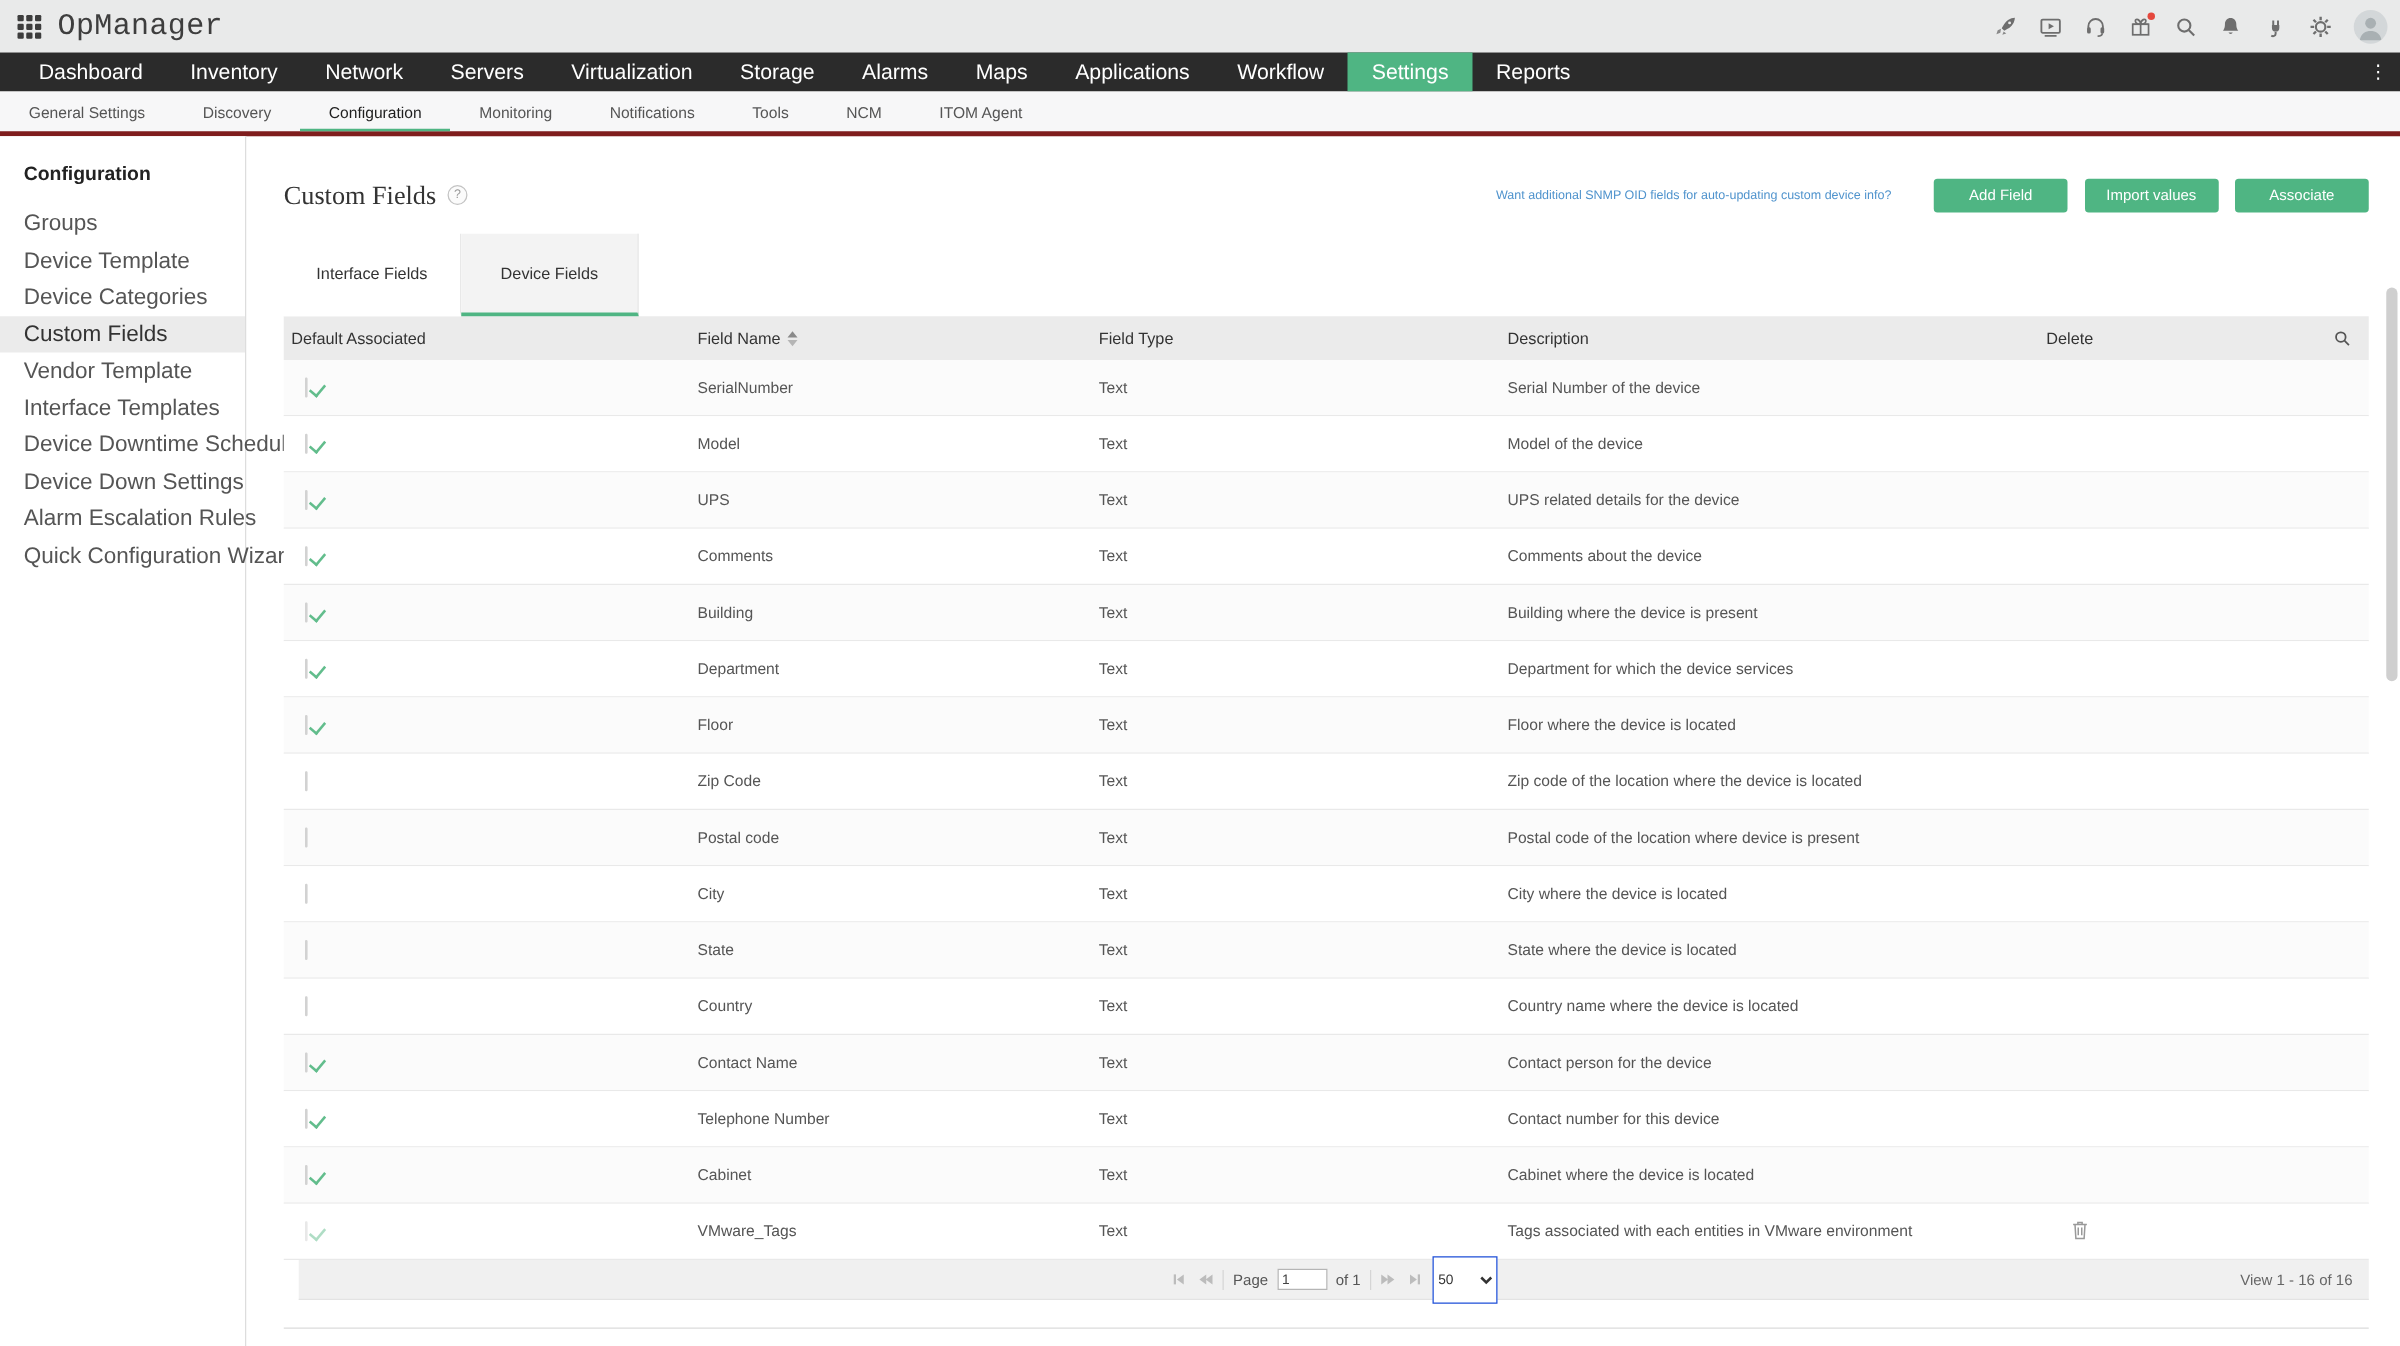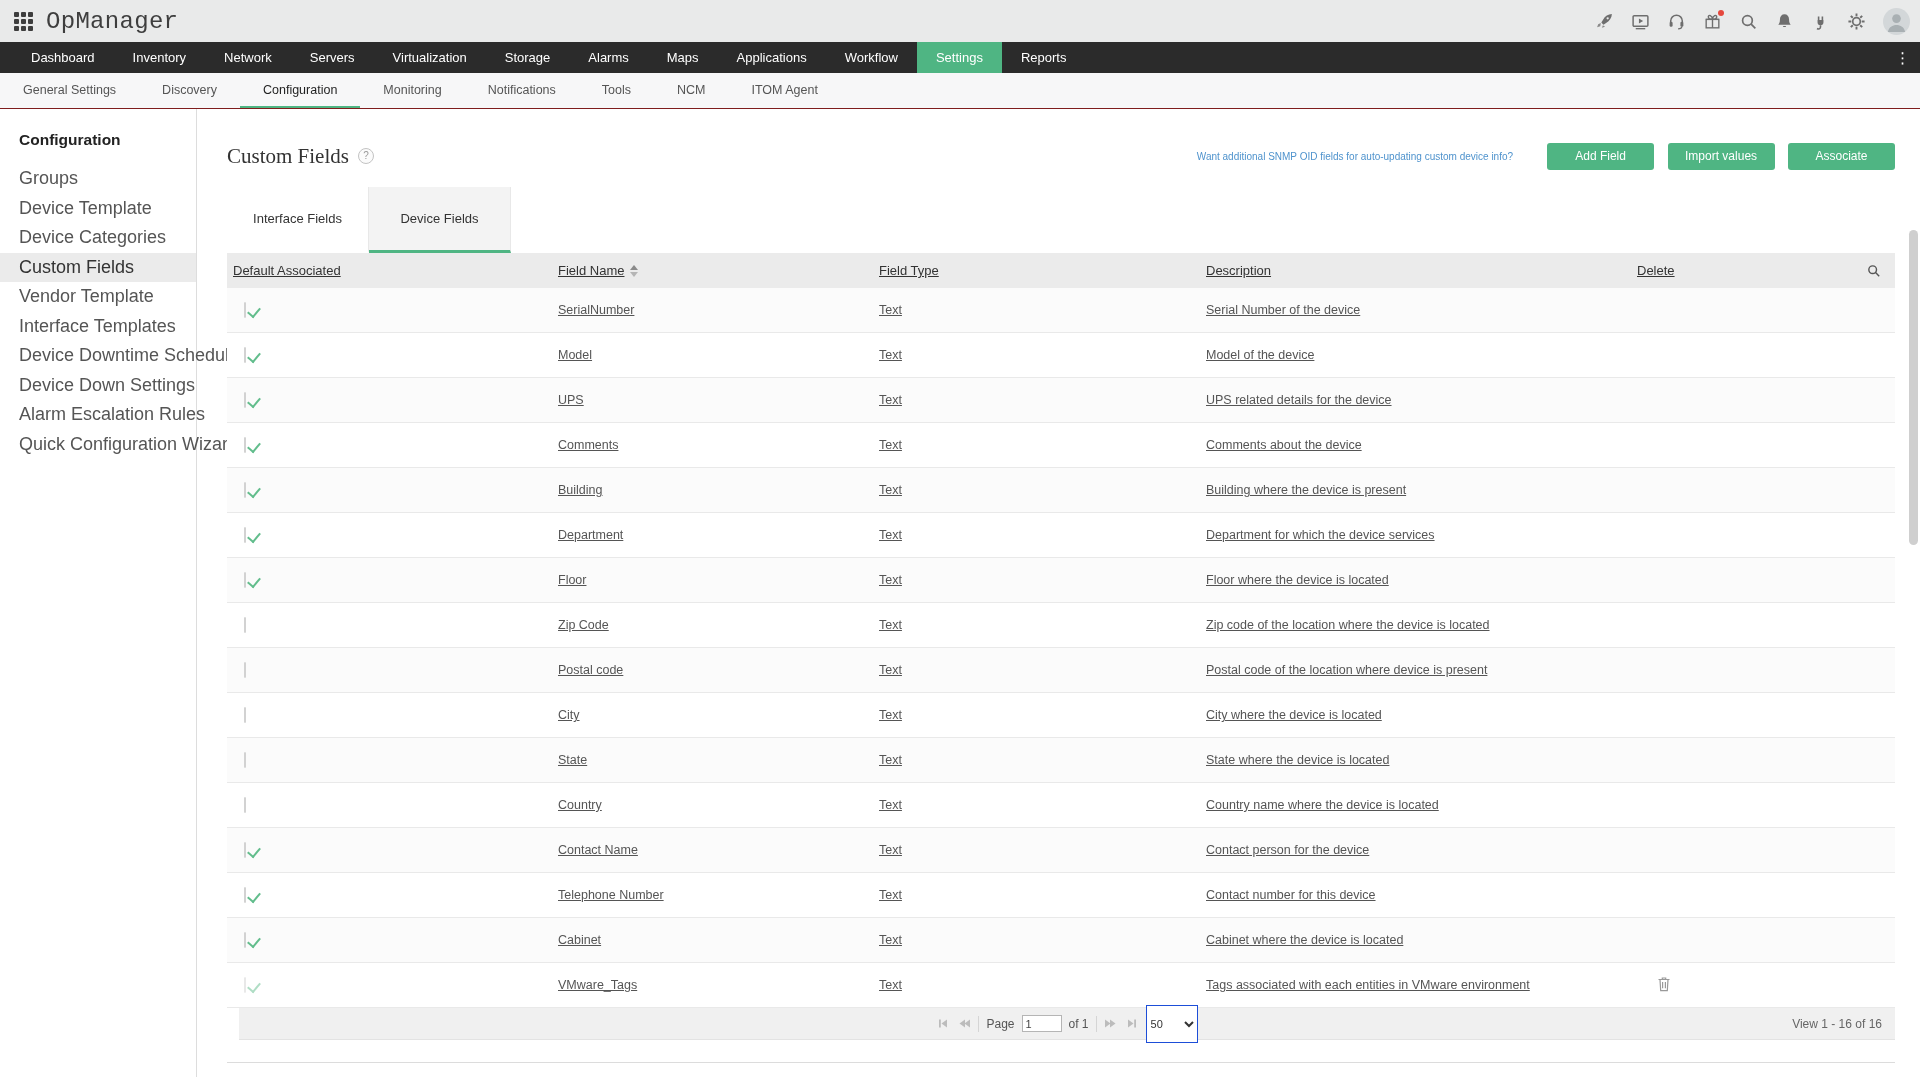--- a/index.html
+++ b/index.html
@@ -15,26 +15,26 @@
   .topbar-icons { margin-left:auto; display:flex; align-items:center; gap:17px; }
   .tb-icon { width:19px; height:19px; position:relative; cursor:pointer; flex:none; }
   .tb-icon svg { width:100%; height:100%; display:block; }
   .tb-icon .dot { position:absolute; top:-2px; right:-2px; width:6px; height:6px; border-radius:50%; background:#e5483d; }
   .avatar { width:27px; height:27px; border-radius:50%; background:#d3d7d9; overflow:hidden; cursor:pointer; flex:none; }
   .avatar svg { width:100%; height:100%; display:block; }
 
   
   .mainnav { height:31px; background:#2b2b2b; display:flex; align-items:stretch; padding-left:12px; position:relative; }
   .nav-items { display:flex; }
-  .nav-item { color:#fff; font-size:13px; line-height:31px; padding:0 19px; cursor:pointer; white-space:nowrap; }
+  .nav-item { color:#fff; font-size:17px; line-height:31px; padding:0 19px; cursor:pointer; white-space:nowrap; }
   .nav-item.active { background:#4fb583; }
   .nav-kebab { position:absolute; right:10px; top:0; color:#fff; line-height:31px; font-size:15px; cursor:pointer; }
 
   
-  .subnav { height:36px; background:#f7f7f8; border-bottom:1px solid #7f1d1d; display:flex; }
+  .subnav { height:36px; background:#f7f7f8; border-bottom:4px solid #7f1d1d; display:flex; }
   .subnav-item { font-size:12.5px; color:#555; line-height:34px; padding:0 23px; cursor:pointer;
     border-bottom:2px solid transparent; white-space:nowrap; }
   .subnav-item.active { color:#1f1f1f; border-bottom-color:#4fb583; }
 
   
   .content { display:flex; height:968px; }
   .sidebar { width:197px; flex:none; border-right:1px solid #ddd; padding-top:22px; background:#fff; }
   .sidebar-title { font-size:15.5px; font-weight:bold; color:#222; padding:0 0 15px 19px; }
   .side-item { font-size:18px; color:#555; line-height:29.5px; padding-left:19px; cursor:pointer; white-space:nowrap; }
   .side-item.active { background:#ebebeb; color:#333; }
@@ -49,21 +49,21 @@
   .btn { width:107px; height:27px; background:#4fb583; color:#fff; font-size:12px; border:none; border-radius:3px;
     margin-left:9px; cursor:pointer; font-family:"Liberation Sans", sans-serif; }
 
   
   .tabs { margin-top:14px; display:flex; height:66px; }
   .tab { width:142px; display:flex; align-items:center; justify-content:center; font-size:13px; color:#333;
     border-right:1px solid #e8e8e8; cursor:pointer; background:#fff; border-bottom:3px solid transparent; }
   .tab.active { background:#f3f3f3; border-bottom-color:#4fb583; }
 
   
-  .thead, .trow { display:grid; grid-template-columns:325px 321px 327px 431px 196px 1fr; align-items:center;text-decoration:underline; }
+  .thead, .trow { display:grid; grid-template-columns:325px 321px 327px 431px 196px 1fr; align-items:center; }
   .thead { height:35px; background:#ebebeb; font-size:13px; color:#333; }
   .th { padding-left:6px; display:flex; align-items:center; }
   .sort { display:inline-flex; flex-direction:column; margin-left:6px; gap:2px; cursor:pointer; }
   .sort .up { width:0; height:0; border-left:4px solid transparent; border-right:4px solid transparent; border-bottom:5px solid #8a8a8a; }
   .sort .down { width:0; height:0; border-left:4px solid transparent; border-right:4px solid transparent; border-top:5px solid #b5b5b5; }
   .th-search { display:flex; justify-content:flex-end; padding-right:14px; }
   .th-search svg { width:15px; height:15px; cursor:pointer; }
 
   .grid-body > .trow { height:45px; border-bottom:1px solid #e9e9e9; font-size:12.5px; color:#555; background:#fff; }
   .grid-body > .trow:nth-child(odd) { background:#fbfbfb; }  

